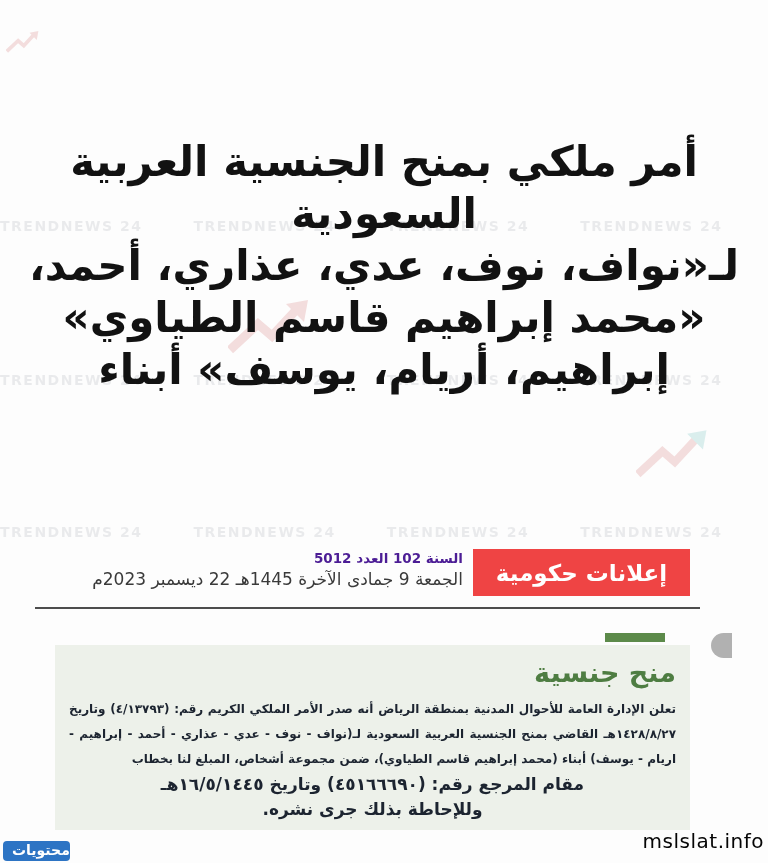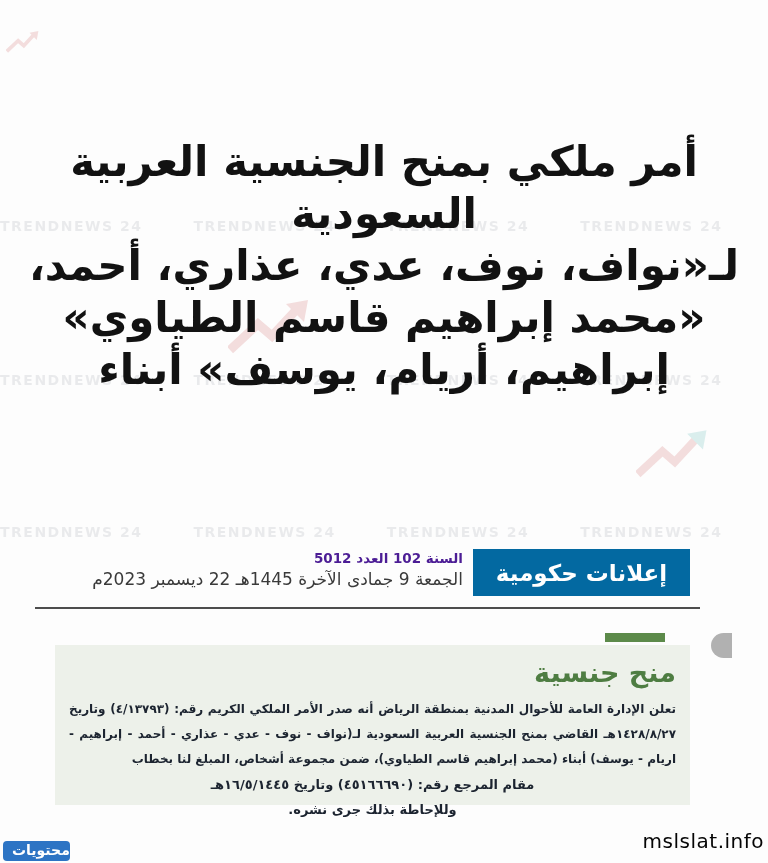--- a/index.html
+++ b/index.html
@@ -34,32 +34,32 @@
   .issue-line{font-size:13.5px;font-weight:bold;line-height:18px;}
   .date-line{font-size:17px;color:#3a3a3a;line-height:24px;}
   .rule{position:absolute;top:607px;left:35px;width:665px;height:2px;background:#4d4d4d;}
   
   .green-bar{position:absolute;top:633px;left:605px;width:60px;height:9px;}
   .half-circle{
     position:absolute;top:633px;left:711px;width:21px;height:25px;
     background:#a3a3a3;border-radius:13px 0 0 13px;opacity:.85;
   }
   .notice-box{
-    position:absolute;top:645px;left:55px;width:635px;height:160px;
+    position:absolute;top:645px;left:55px;width:635px;height:185px;
     direction:rtl;box-sizing:border-box;padding:10px 14px 0 14px;
   }
   .notice-title{
     margin:0 0 6px 0;font-size:27px;font-weight:bold;text-align:right;line-height:36px;
   }
   .notice-body{
     margin:4px 0 0 0;font-size:12px;font-weight:bold;color:#1c2430;
     line-height:25px;text-align:justify;
   }
   .notice-ref,.notice-close{
-    font-size:13px;font-weight:bold;color:#1c2430;line-height:25px;text-align:center;
+    font-size:17px;font-weight:bold;color:#1c2430;line-height:25px;text-align:center;
   }
   
   .contents-badge{
     position:absolute;left:3px;top:841px;padding:1px 0 3px 9px;border-radius:4px;
     color:#ffffff;font-size:14px;font-weight:bold;direction:rtl;cursor:pointer;
   }
   .site-mark{
     position:absolute;right:4px;top:829px;font-size:20px;color:#050505;
     font-family:"DejaVu Sans",sans-serif;letter-spacing:.5px;
   }
@@ -87,21 +87,21 @@
   </svg>
 
   <div class="headline">
     <div>أمر ملكي بمنح الجنسية العربية السعودية</div>
     <div>لـ«نواف، نوف، عدي، عذاري، أحمد،</div>
     <div>«محمد إبراهيم قاسم الطياوي»</div>
     <div>إبراهيم، أريام، يوسف» أبناء</div>
   </div>
 
   <div class="bar-row">
-    <div class="cat-badge" style="background: #0369a1;">إعلانات حكومية</div>
+    <div class="cat-badge" style="background: #ef4444;">إعلانات حكومية</div>
     <div class="bar-meta">
       <div class="issue-line" style="color: #4c1d95;">السنة 102 العدد 5012</div>
       <div class="date-line">الجمعة 9 جمادى الآخرة 1445هـ 22 ديسمبر 2023م</div>
     </div>
   </div>
   <div class="rule"></div>
 
   <div class="green-bar" style="background: rgb(92, 138, 74);"></div>
   <div class="half-circle"></div>
 

